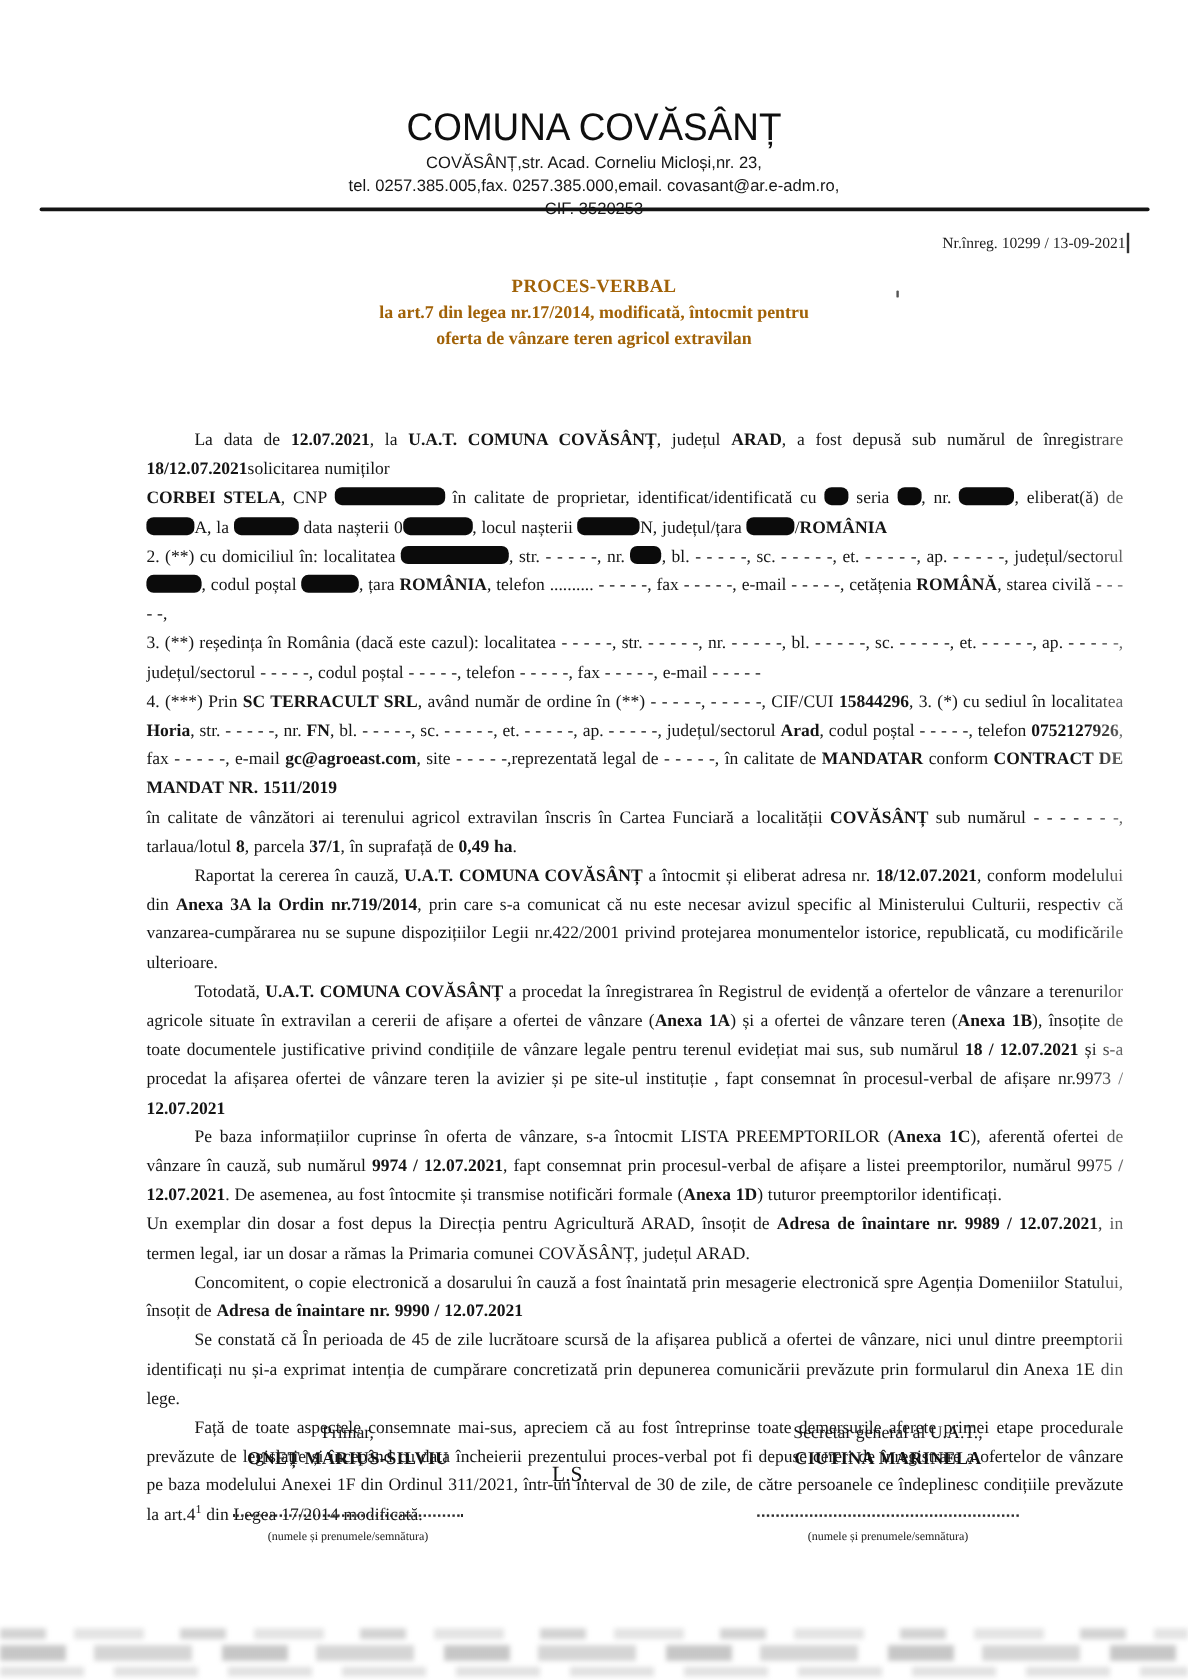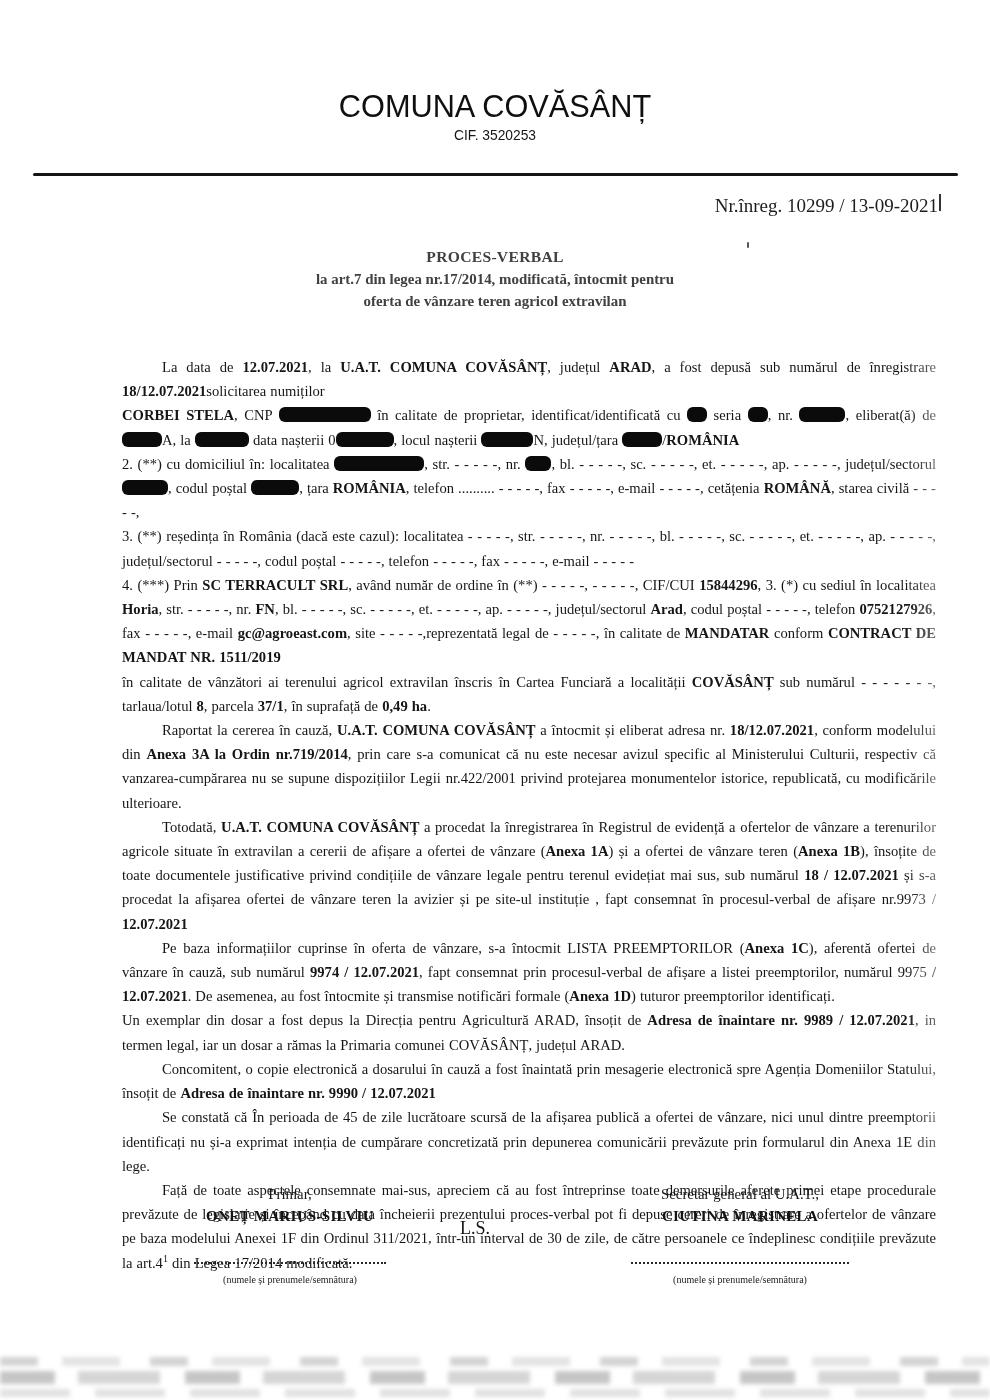--- a/index.html
+++ b/index.html
@@ -10,25 +10,25 @@
     font-family:"Liberation Serif", serif;
   }
   
   .letterhead { position:absolute; top:88px; left:0; right:0; text-align:center;
     font-family:"Liberation Sans", sans-serif; }
   .org-name { font-size:32px; font-weight:400; letter-spacing:0px;
     transform:scaleX(.96); transform-origin:center; color:#0f0f0f; }
   .org-addr { font-size:13.8px; line-height:16px; color:#161616; margin-top:3px; }
   .head-rule { position:absolute; top:173px; left:33px; width:925px; height:3px;
     background:#141414; border-radius:2px; }
-  .reg-line { position:absolute; top:195px; right:52px; font-size:19px; color:#1c1c1c; }
+  .reg-line { position:absolute; top:195px; right:52px; font-size:13px; color:#1c1c1c; }
   .reg-cut { position:absolute; top:194px; right:49px; width:2px; height:17px; background:#333; }
   
-  .title-block { position:absolute; top:246px; left:0; right:0; text-align:center;
-    font-weight:bold; font-size:14.9px; line-height:22.2px; color:#404040; }
+  .title-block { position:absolute; top:228px; left:0; right:0; text-align:center;
+    font-weight:bold; font-size:14.9px; line-height:22.2px; color:#a16207; }
   .title-line-0 { font-size:15.6px; letter-spacing:.3px; }
   .title-speck { position:absolute; top:242px; left:747px; width:2px; height:6px;
     background:#555; border-radius:1px; }
   
   .doc-body { position:absolute; top:355px; left:122px; width:814px;
     font-size:14.6px; line-height:24.2px; text-align:justify;
     color:#151515; word-spacing:.4px; }
   .para { margin:0; }
   .para.indent { text-indent:40px; }
   .b { font-weight:bold; }
@@ -60,20 +60,22 @@
   .scan-band.n3 { top:1389px; height:8px;
     background:repeating-linear-gradient(90deg, rgba(120,120,120,.22) 0 70px, rgba(255,255,255,0) 70px 95px); }
 </style>
 </head>
 <body>
 
 <div class="page">
 
   <div class="letterhead">
     <div class="org-name">COMUNA COVĂSÂNȚ</div>
+    <div class="org-addr">COVĂSÂNȚ,str. Acad. Corneliu Micloși,nr. 23,</div>
+    <div class="org-addr">tel. 0257.385.005,fax. 0257.385.000,email. covasant@ar.e-adm.ro,</div>
     <div class="org-addr">CIF. 3520253</div>
   </div>
   <div class="head-rule"></div>
 
   <div class="reg-line">Nr.înreg. 10299 / 13-09-2021</div>
   <div class="reg-cut"></div>
 
   <div class="title-block">
     <div class="title-line-0">PROCES-VERBAL</div>
     <div>la art.7 din legea nr.17/2014, modificată, întocmit pentru</div>

